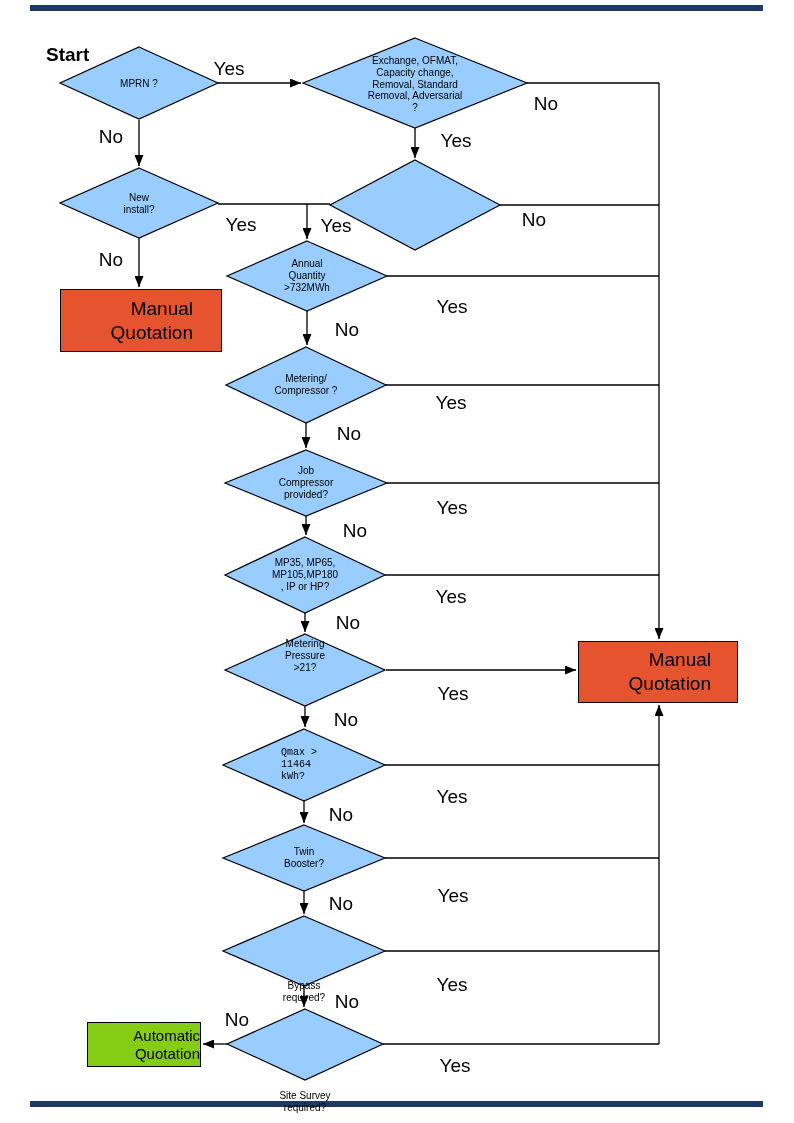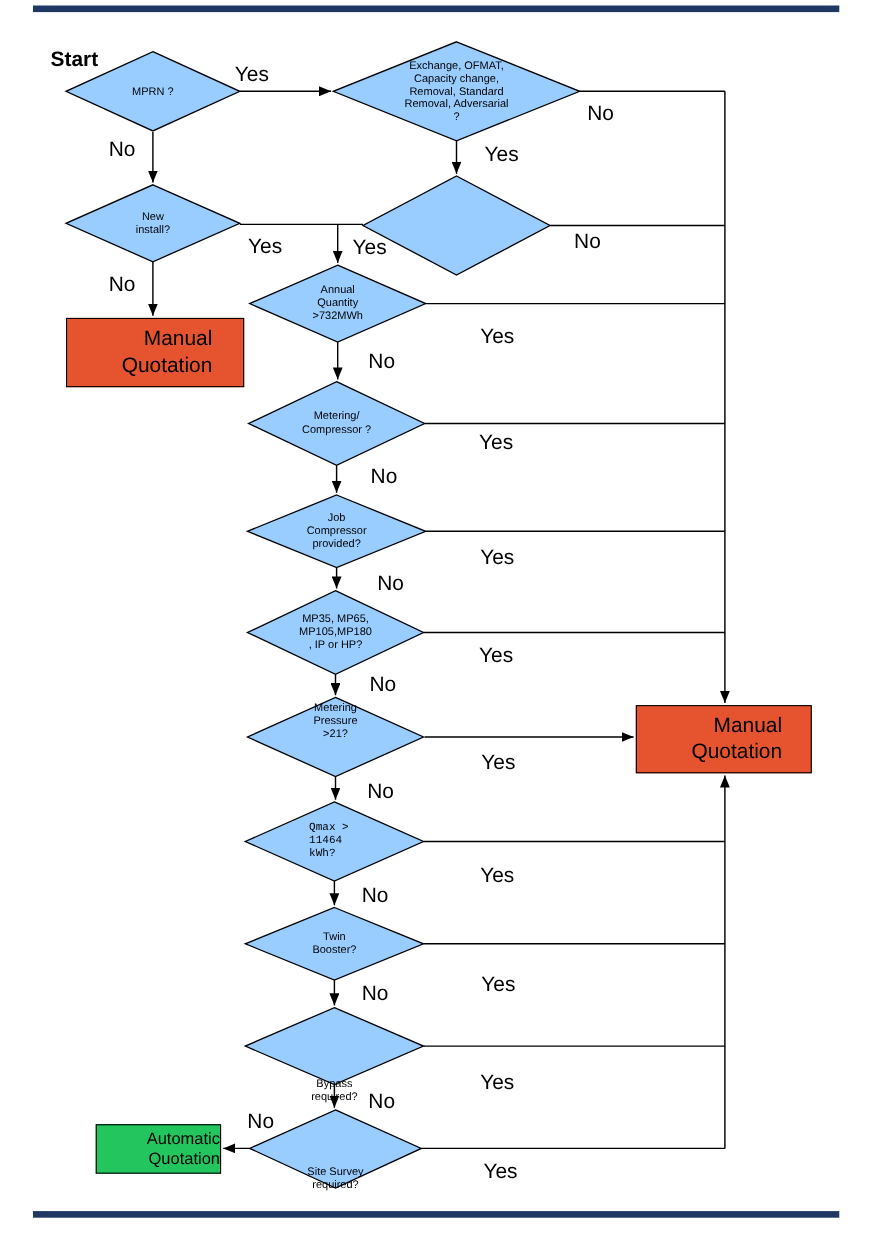--- a/index.html
+++ b/index.html
@@ -13,21 +13,21 @@
   .diamond{fill:#99CCFF;stroke:#000;stroke-width:1.2;}
   .node-label{position:absolute;transform:translate(-50%,-50%);text-align:center;
               font-size:10px;line-height:1.18;}
   .small{font-size:10px;}
   .edge-label{position:absolute;transform:translate(-50%,-50%);font-size:19px;
               white-space:nowrap;}
   .start{position:absolute;left:46px;top:44px;font-size:19px;font-weight:bold;}
   .terminal{position:absolute;display:flex;align-items:center;justify-content:center;
             text-align:right;border:1.5px solid #000;box-sizing:border-box;}
   .manual{background:#E5542F;font-size:19px;line-height:1.25;}
-  .auto{background:#22c55e;font-size:15px;line-height:1.2;}
+  .auto{background:#84cc16;font-size:15px;line-height:1.2;}
   .breaky{word-break:break-word;}
   .alignleft{text-align:left;}
 </style>
 </head>
 <body>
 
 <div class="canvas">
 
   <div class="page-rule rule-top"></div>
   <div class="page-rule rule-bottom"></div>
@@ -89,21 +89,21 @@
   <div class="node-label small" style="left:415px;top:84px;width:95px;">Exchange, OFMAT, Capacity change, Removal, Standard Removal, Adversarial ?</div>
   <div class="node-label" style="left:139px;top:204px;width:50px;">New install?</div>
   <div class="node-label" style="left:307px;top:276px;width:64px;">Annual Quantity &gt;732MWh</div>
   <div class="node-label" style="left:306px;top:385px;width:78px;">Metering/ Compressor ?</div>
   <div class="node-label" style="left:306px;top:483px;width:70px;">Job Compressor provided?</div>
   <div class="node-label breaky" style="left:305px;top:575px;width:68px;text-align:center;">MP35, MP65, MP105,MP180, IP or HP?</div>
   <div class="node-label" style="left:305px;top:656px;width:60px;">Metering Pressure &gt;21?</div>
   <div class="node-label alignleft" style="left:304px;top:765px;width:46px;font-family:Liberation Mono, monospace;">Qmax &gt; 11464 kWh?</div>
   <div class="node-label" style="left:304px;top:858px;width:50px;">Twin Booster?</div>
   <div class="node-label" style="left:304px;top:951px;width:60px;margin-top:41px;">Bypass required?</div>
-  <div class="node-label" style="left:305px;top:1072px;width:52px;">Site Survey required?</div>
+  <div class="node-label" style="left:305px;top:1102px;width:52px;">Site Survey required?</div>
 
   <div class="terminal manual" style="left:60px;top:289px;width:162px;height:63px;padding:0 28px;">Manual Quotation</div>
   <div class="terminal manual" style="left:578px;top:641px;width:160px;height:62px;padding:0 26px;">Manual Quotation</div>
   <div class="terminal auto" style="left:87px;top:1022px;width:114px;height:45px;">Automatic Quotation</div>
 
   <span class="edge-label" style="left:229px;top:69px;">Yes</span>
   <span class="edge-label" style="left:111px;top:137px;">No</span>
   <span class="edge-label" style="left:456px;top:141px;">Yes</span>
   <span class="edge-label" style="left:546px;top:104px;">No</span>
   <span class="edge-label" style="left:241px;top:225px;">Yes</span>

